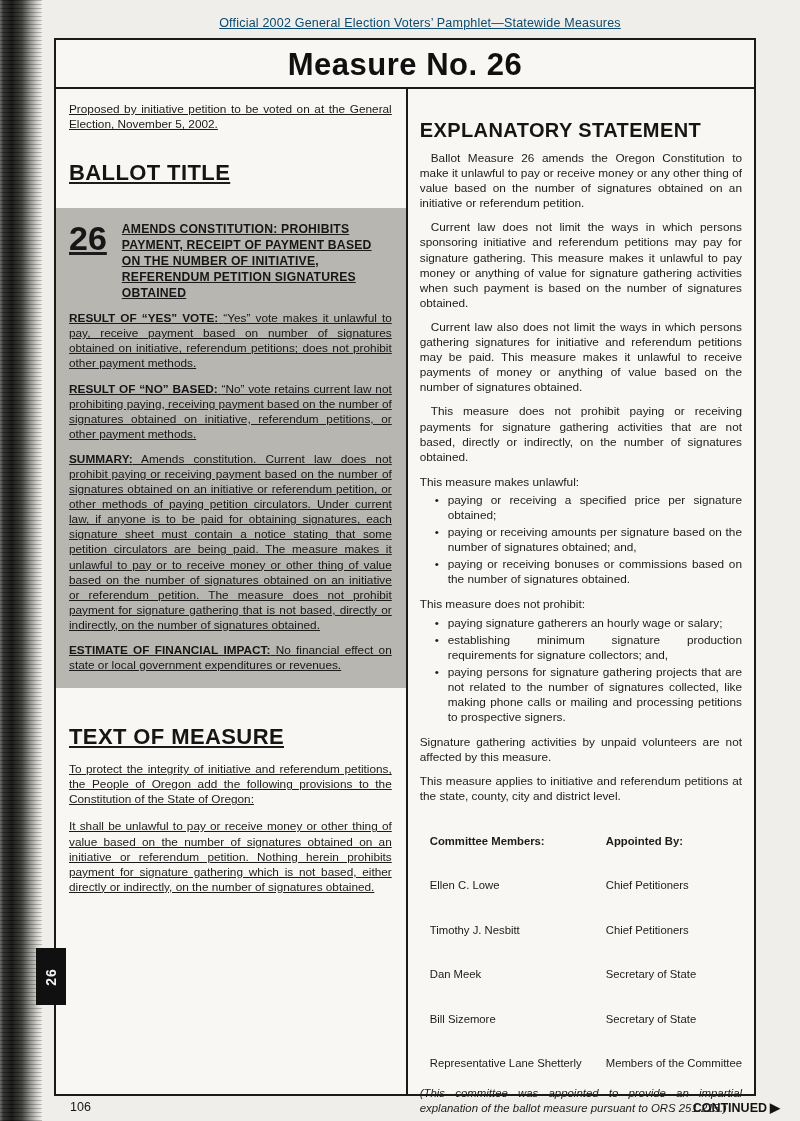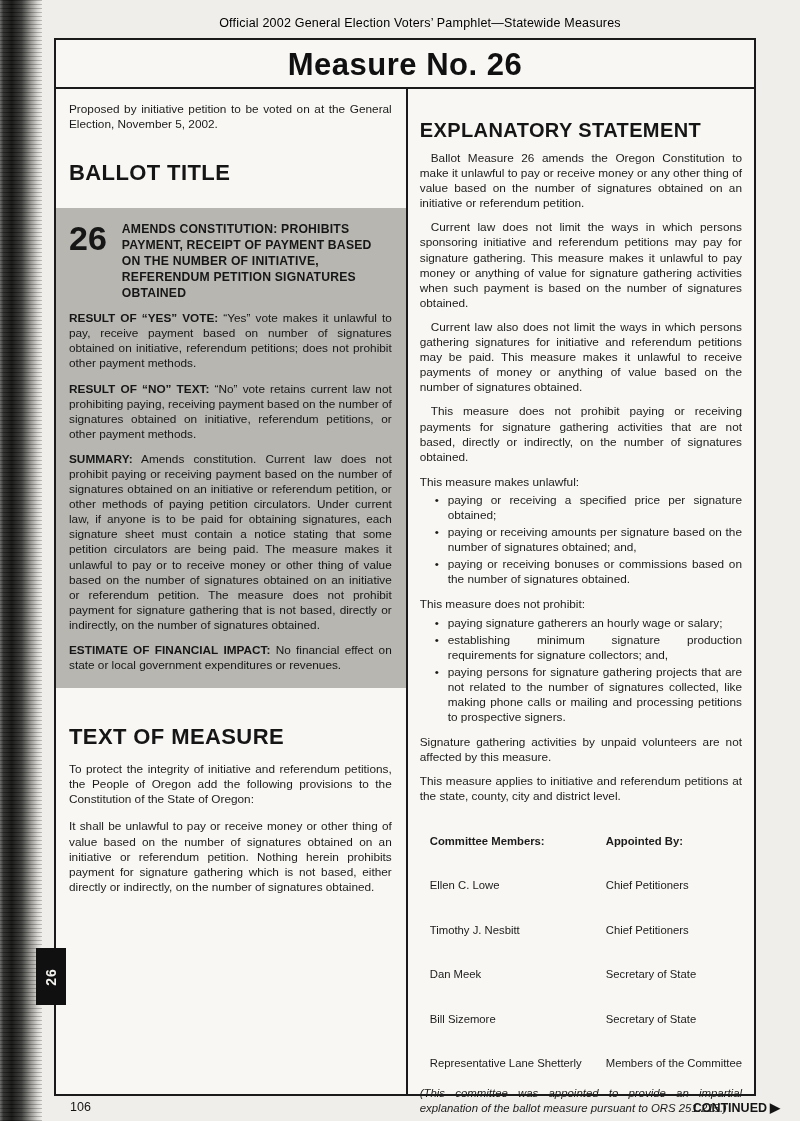--- a/index.html
+++ b/index.html
@@ -11,35 +11,36 @@
     -webkit-font-smoothing:antialiased;
   }
   .binding-edge{
     position:absolute;left:0;top:0;width:42px;height:1121px;
     background:
       repeating-linear-gradient(180deg, rgba(0,0,0,0.22) 0 1px, rgba(255,255,255,0.04) 1px 4px),
       linear-gradient(90deg,#6a6a68 0%,#2e2e2c 8%,#131312 28%,#3c3c3a 52%,#8f8e8a 72%,#d6d5d0 90%,#efeeea 100%);
   }
   .page-header{
     position:absolute;top:16px;left:70px;width:700px;
-    text-align:center;font-size:12.5px;letter-spacing:0.2px;color:#000000;
+    text-align:center;font-size:12.5px;letter-spacing:0.2px;color:#0c4a6e;text-decoration:underline;
   }
   .measure-box{
     position:absolute;left:54px;top:38px;width:702px;height:1058px;
     border:2.5px solid #1a1a1a;background:#f8f7f3;box-sizing:border-box;
   }
   .measure-title{
     height:47px;line-height:49px;text-align:center;
     font-size:31px;font-weight:700;letter-spacing:0.5px;
     border-bottom:2.5px solid #1a1a1a;color:#101010;
   }
   .columns{display:flex;height:calc(100% - 49.5px);}
   .col-left{
     width:356px;box-sizing:border-box;border-right:2.5px solid #1a1a1a;
     padding:10px 14px 10px 13px;
+    text-decoration:underline;
   }
   .col-right{flex:1;box-sizing:border-box;padding:8px 12px 10px 12px;}
   .body-para{margin:12px 0 0;font-size:11.8px;line-height:1.28;text-align:justify;}
   .proposed{margin:3px 0 0;font-size:11.8px;line-height:1.3;text-align:justify;}
   .section-heading{
     font-size:22px;font-weight:700;letter-spacing:0.4px;margin:0;color:#151515;
   }
   .ballot-title-heading{margin-top:27px;}
   .text-of-measure-heading{margin-top:36px;}
   .explanatory-heading{font-size:20px;margin:22px 0 2px;}
@@ -109,21 +110,21 @@
             <div class="measure-number">26</div>
             <div class="ballot-caption">AMENDS CONSTITUTION: PROHIBITS PAYMENT, RECEIPT OF PAYMENT BASED ON THE NUMBER OF INITIATIVE, REFERENDUM PETITION SIGNATURES OBTAINED</div>
           </div>
 
           <p class="ballot-para">
             <span class="bold-label">RESULT OF “YES” VOTE:</span>
             <span>“Yes” vote makes it unlawful to pay, receive payment based on number of signatures obtained on initiative, referendum petitions; does not prohibit other payment methods.</span>
           </p>
 
           <p class="ballot-para">
-            <span class="bold-label">RESULT OF “NO” TEXT:</span>
+            <span class="bold-label">RESULT OF “NO” BASED:</span>
             <span>“No” vote retains current law not prohibiting paying, receiving payment based on the number of signatures obtained on initiative, referendum petitions, or other payment methods.</span>
           </p>
 
           <p class="ballot-para">
             <span class="bold-label">SUMMARY:</span>
             <span>Amends constitution. Current law does not prohibit paying or receiving payment based on the number of signatures obtained on an initiative or referendum petition, or other methods of paying petition circulators. Under current law, if anyone is to be paid for obtaining signatures, each signature sheet must contain a notice stating that some petition circulators are being paid. The measure makes it unlawful to pay or to receive money or other thing of value based on the number of signatures obtained on an initiative or referendum petition. The measure does not prohibit payment for signature gathering that is not based, directly or indirectly, on the number of signatures obtained.</span>
           </p>
 
           <p class="ballot-para">
             <span class="bold-label">ESTIMATE OF FINANCIAL IMPACT:</span>

